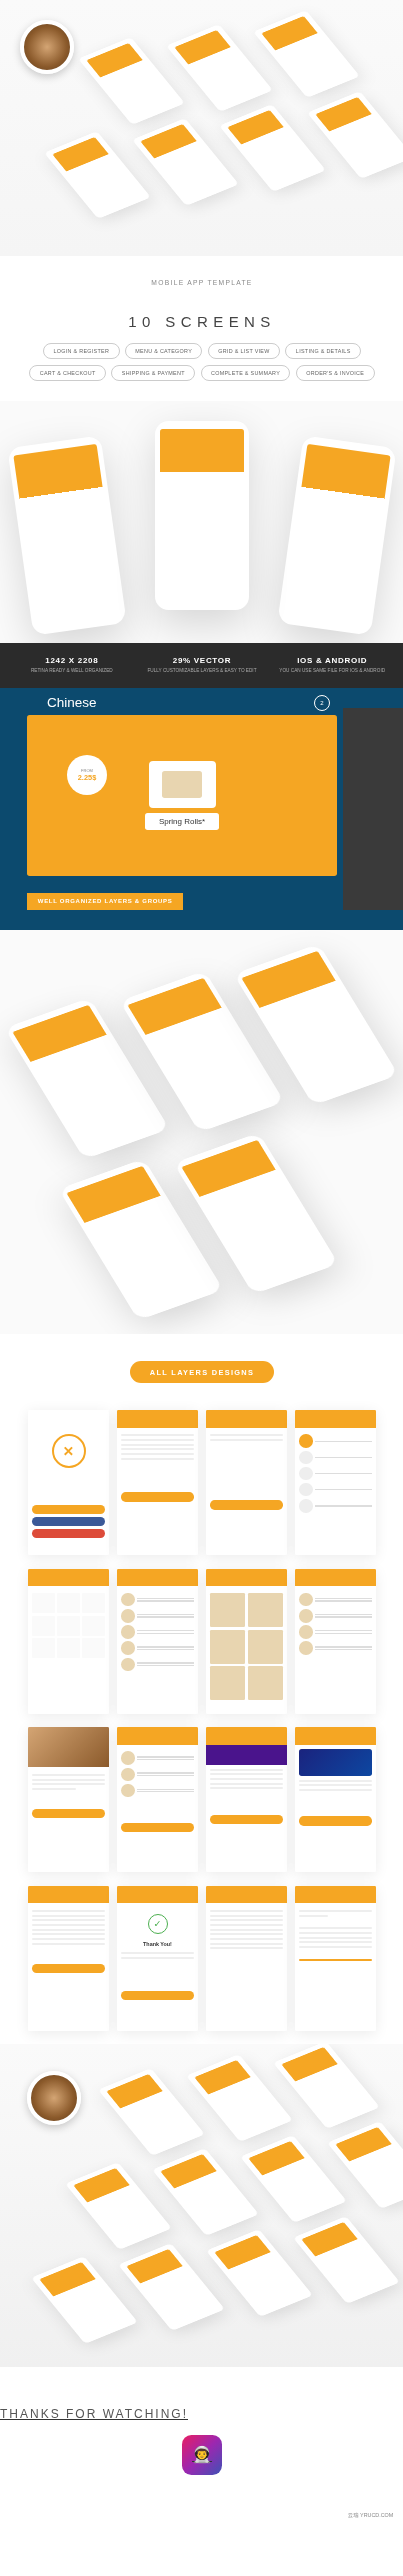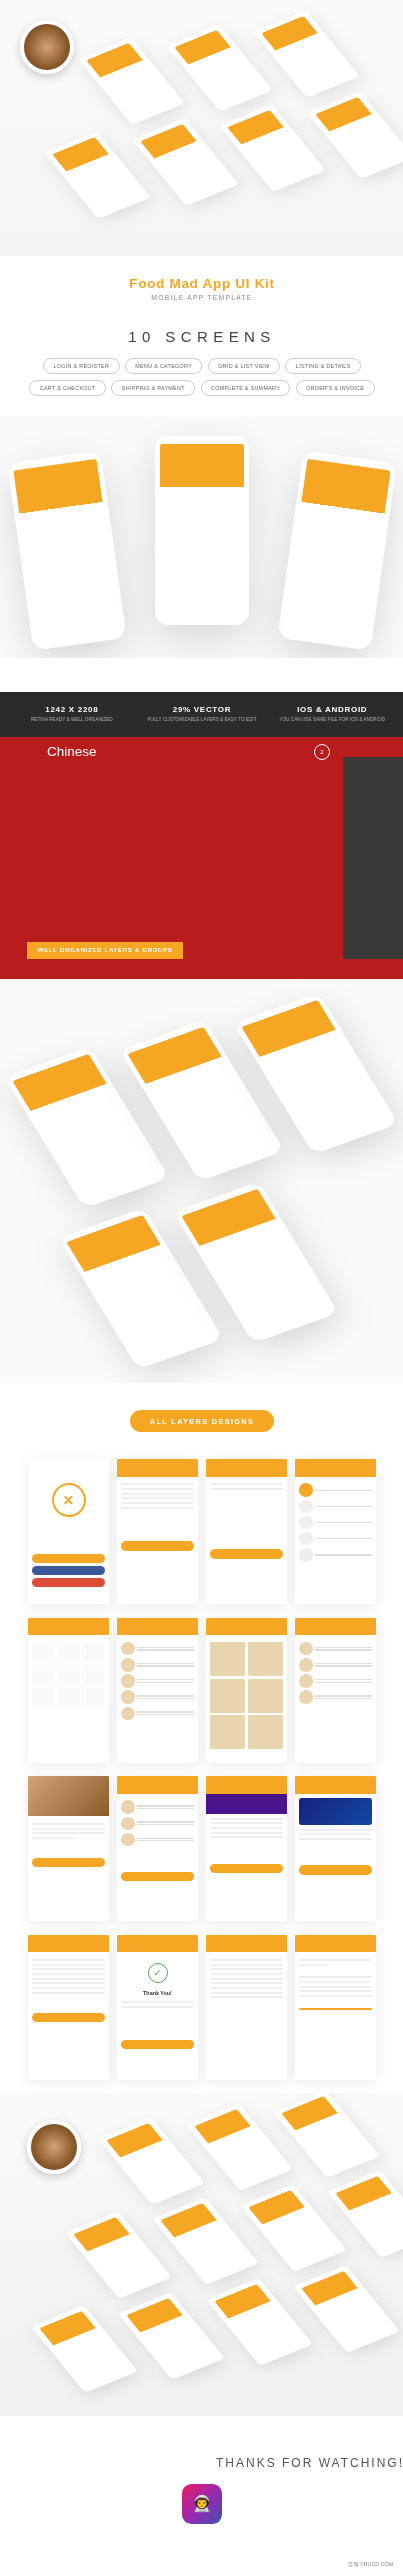--- a/index.html
+++ b/index.html
@@ -19,26 +19,26 @@
 .feature-pills { display: flex; flex-wrap: wrap; justify-content: center; gap: 5.4px; padding: 0 27px 20px; }
 .pill { border: 0.7px solid #ccc; border-radius: 13.5px; padding: 4px 9.4px; font-size: 5.4px; letter-spacing: 0.3px; color: #666; text-transform: uppercase; }
 
 .triple-phones { height: 242px; background: #fafafa; position: relative; overflow: hidden; }
 .phone-mock { position: absolute; width: 94px; height: 189px; background: #fff; border-radius: 13.5px; box-shadow: 0 13.5px 40px rgba(0,0,0,0.15); padding: 8px 5.4px; }
 .phone-mock .screen { width: 100%; height: 100%; border-radius: 2.7px; background: linear-gradient(180deg,#f5a623 0%,#f5a623 25%,#fff 25%); }
 .phone-mock.left { left: 20px; top: 40px; transform: rotate(-8deg); }
 .phone-mock.center { left: 155px; top: 20px; z-index:2; }
 .phone-mock.right { right: 20px; top: 40px; transform: rotate(8deg); }
 
-.dark-strip { background: #2b2b2b; color: #fff; display: flex; justify-content: flex-end; padding: 13.5px 6.7px; margin-top: 34px; }
+.dark-strip { background: #2b2b2b; color: #fff; display: flex; justify-content: flex-end; padding: 13.5px 6.7px; }
 .dark-col { text-align: center; flex:1; padding: 0 5.4px; }
 .dark-col .big { font-size: 8px; font-weight: 700; letter-spacing: 0.7px; }
 .dark-col .small { font-size: 4.7px; color: #aaa; margin-top: 2.7px; line-height: 1.4; }
 
-.editor-mock { height: 242px; background: #b91c1c; position: relative; overflow: hidden; }
+.editor-mock { height: 242px; background: #0c4a6e; position: relative; overflow: hidden; }
 .editor-canvas { position: absolute; left: 27px; right: 67px; top: 27px; bottom: 54px; background: #f5a623; border-radius: 2.7px; display:flex; flex-direction:column; align-items:center; justify-content:center; }
 .editor-canvas .food-item { width: 67px; height: 47px; background: #fff; border-radius: 4px; margin-bottom: 5.4px; display:flex; align-items:center; justify-content:center; }
 .editor-canvas .food-item::before { content:""; width: 40px; height: 27px; background: #e8d5b0; border-radius: 2.7px; }
 .editor-label { background: #fff; padding: 4px 13.5px; border-radius: 2.7px; font-size: 8px; color: #333; }
 .layers-panel { position: absolute; right: 0; top: 20px; bottom: 20px; width: 61px; background: #3a3a3a; }
 .org-badge { position: absolute; left: 27px; bottom: 20px; background: #f5a623; color: #fff; padding: 5.4px 10.8px; font-size: 6px; letter-spacing: 0.7px; font-weight:700; }
 .chinese-header { position:absolute; top:6.7px; left:47px; color:#fff; font-size:13.5px; font-weight:300; }
 .cart-badge { position:absolute; top:6.7px; right:74px; width:16px; height:16px; border:0.7px solid #fff; border-radius:50%; display:flex; align-items:center; justify-content:center; color:#fff; font-size:6px; }
 .price-tag { position:absolute; top:40px; left:40px; width:40px; height:40px; border-radius:50%; background:#fff; display:flex; flex-direction:column; align-items:center; justify-content:center; }
 .price-tag .lbl{font-size:4px;color:#888;}
@@ -65,42 +65,41 @@
 .mini-list-item { display:flex; gap:2.7px; align-items:center; margin:2.7px 0; }
 .mini-list-item .txt{flex:1;}
 .mini-list-item .txt div{height:1.3px;background:#ddd;margin:1.3px 0;}
 .mini-hero { height: 40px; background: linear-gradient(135deg,#d4a574,#8b5a2b); }
 .mini-logo { width:34px; height:34px; border-radius:50%; border:2px solid #f5a623; margin: 20px auto 6.7px; position:relative; }
 .mini-logo::before{content:"✕"; position:absolute; inset:0; display:flex; align-items:center; justify-content:center; color:#f5a623; font-size:13.5px; font-weight:bold;}
 .mini-check { width:20px; height:20px; border:1.3px solid #4caf50; border-radius:50%; margin:6.7px auto; display:flex; align-items:center; justify-content:center; color:#4caf50; font-size:9.4px; }
 
 .bottom-iso { height: 323px; background: linear-gradient(180deg,#fafafa 0%,#f0f0f0 100%); position: relative; overflow: hidden; }
 
-.thanks { text-align: right; padding: 40px 0 54px; }
+.thanks { text-align: left; padding: 40px 0 54px; text-decoration: underline; }
 .thanks-text { font-size: 12px; font-weight: 300; letter-spacing: 2px; color: #555; }
 .app-icon { width: 40px; height: 40px; border-radius: 9.4px; background: linear-gradient(135deg,#e91e63,#9c27b0,#3f51b5); margin: 13.5px auto 0; display:flex; align-items:center; justify-content:center; font-size:16px; }
 .watermark { position: absolute; right: 6.7px; bottom: 6.7px; font-size: 5.4px; color: #888; background:rgba(255,255,255,0.8); padding:2.7px 4px; border-radius:2px; }
 .thanks-wrap { position:relative; }
 </style>
 </head>
 <body>
 
 <section class="hero-iso">
   <div class="latte-badge"></div>
   <div class="iso-phone" style="left:101px; top:27px;"></div>
   <div class="iso-phone" style="left:189px; top:13.5px;"></div>
   <div class="iso-phone" style="left:276px; top:0px;"></div>
   <div class="iso-phone" style="left:67px; top:121px;"></div>
   <div class="iso-phone" style="left:155px; top:108px;"></div>
   <div class="iso-phone" style="left:242px; top:94px;"></div>
   <div class="iso-phone" style="left:330px; top:81px;"></div>
 </section>
 
 <section class="title-block">
-  <div class="title-main">Food Mad App UI Kit</div>
   <div class="title-sub">MOBILE APP TEMPLATE</div>
 </section>
 
 <section class="screens-count">
   <div class="screens-count-num">10 SCREENS</div>
 </section>
 
 <section class="feature-pills">
   <span class="pill">LOGIN &amp; REGISTER</span>
   <span class="pill">MENU &amp; CATEGORY</span>
@@ -137,20 +136,28 @@
     <div class="big">IOS &amp; ANDROID</div>
     <div class="small">YOU CAN USE SAME FILE FOR IOS &amp; ANDROID</div>
   </div>
 </section>
 
 <section class="editor-mock">
   <div class="chinese-header">Chinese</div>
   <div class="cart-badge">
       <span>2</span>
     </div>
+  <div class="editor-canvas">
+    <div class="price-tag">
+      <span class="lbl">FROM</span>
+      <span class="val">2.25$</span>
+    </div>
+    <div class="food-item"></div>
+    <div class="editor-label">Spring Rolls*</div>
+  </div>
   <div class="layers-panel"></div>
   <div class="org-badge">
     <span>WELL ORGANIZED LAYERS &amp; GROUPS</span>
   </div>
 </section>
 
 <section class="iso-section-2">
   <div class="phone-mock" style="left:40px; top:54px; transform:rotateX(40deg) rotateZ(-25deg);">
       <div class="screen"></div>
     </div>

